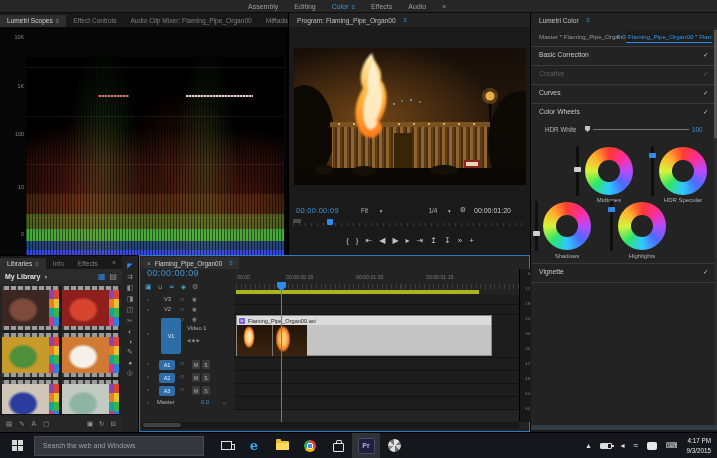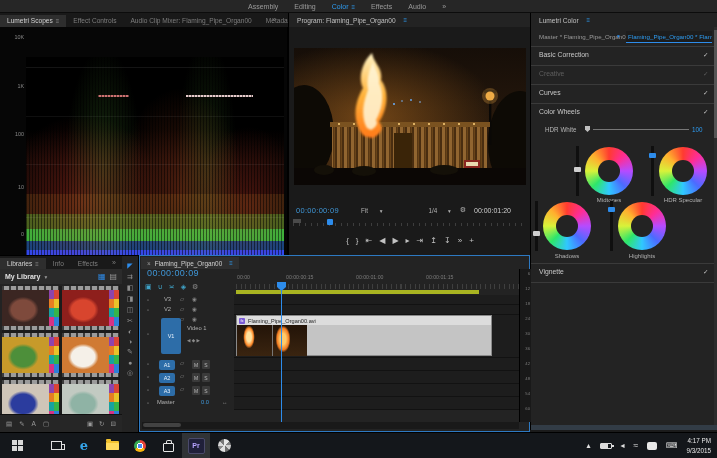--- a/index.html
+++ b/index.html
@@ -526,20 +526,21 @@
 
   <div class="abs" id="taskbar">
     <div id="startBtn">
       <span class="winlogo">
           <i></i>
           <i></i>
           <i></i>
           <i></i>
         </span>
     </div>
+    <input id="searchBox" placeholder="Search the web and Windows" style="">
     <div class="tkicon" style="margin-left:8px;">
         <span class="tview"></span>
       </div>
     <div class="tkicon">
         <span class="edge">e</span>
       </div>
     <div class="tkicon" able="true">
         <span class="folder"></span>
       </div>
     <div class="tkicon">

